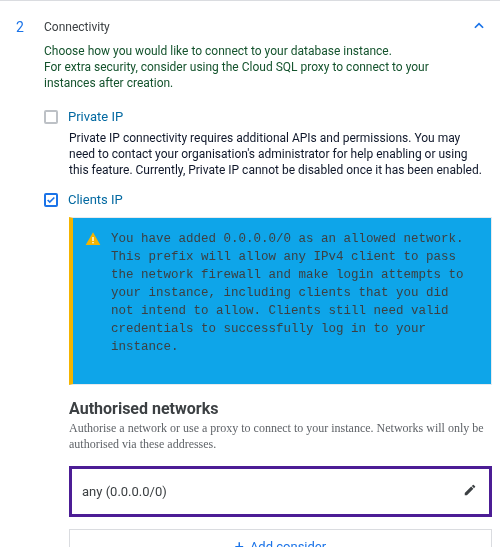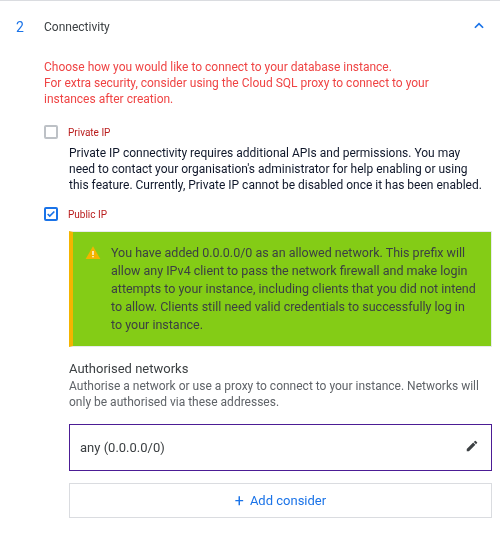--- a/index.html
+++ b/index.html
@@ -33,24 +33,24 @@
     color: #3c4043;
     line-height: 20px;
   }
   .chevron {
     flex: none;
     padding: 2px 6px;
     cursor: pointer;
   }
   .chevron svg { display: block; }
   .desc {
-    color: #ef4444;
+    color: #14532d;
     font-size: 12px;
     line-height: 16px;
-    margin-top: 22px;
+    margin-top: 6px;
   }
   .body {
     margin-left: 28px;
     margin-top: 18px;
   }
   .opt { margin-bottom: 14px; }
   .opt-row {
     display: flex;
     align-items: center;
     gap: 10px;
@@ -65,62 +65,64 @@
     align-items: center;
     justify-content: center;
   }
   .checkbox.checked {
     border-color: #1a73e8;
     background: #fff;
   }
   .checkbox.checked svg { display: block; }
   .checkbox svg { display: none; }
   .opt-label {
-    font-size: 10px;
-    color: #b91c1c;
+    font-size: 13px;
+    color: #0369a1;
   }
   .opt-desc {
     color: #0f172a;
     font-size: 12px;
     line-height: 16px;
     margin: 6px 8px 0 25px;
   }
   .sub {
     margin-left: 25px;
     margin-top: 10px;
   }
   .warning {
     border: 1px solid #e8eaed;
     border-left: 4px solid #f4b400;
-    background: #84cc16;
-    padding: 12px 14px 12px 12px;
+    background: #0ea5e9;
+    padding: 12px 14px 28px 12px;
     display: flex;
     gap: 10px;
     margin-bottom: 14px;
+    font-family: Liberation Mono, monospace;
   }
   .warn-icon { flex: none; margin-top: 1px; }
   .warn-text {
     font-size: 12.5px;
     line-height: 18px;
     color: #3c4043;
   }
   .subhead {
-    font-weight: 400;
-    font-size: 13px;
+    font-weight: 700;
+    font-size: 16px;
     color: #3c4043;
     margin-bottom: 2px;
   }
   .subdesc {
     color: #5f6368;
     font-size: 12px;
     line-height: 16px;
     margin-bottom: 14px;
+    font-family: Liberation Serif, serif;
   }
   .net-row {
-    border: 1px solid #4c1d95;
+    border: 3px solid #4c1d95;
     padding: 12px 10px;
     display: flex;
     align-items: center;
     justify-content: space-between;
     font-size: 13px;
     color: #3c4043;
     margin-bottom: 12px;
   }
   .edit-btn {
     cursor: pointer;
@@ -186,21 +188,21 @@
       <div class="opt-desc">Private IP connectivity requires additional APIs and permissions. You may need to contact your organisation's administrator for help enabling or using this feature. Currently, Private IP cannot be disabled once it has been enabled.</div>
     </div>
 
     <div class="opt">
       <div class="opt-row">
         <div class="checkbox checked">
           <svg width="10" height="10" viewBox="0 0 24 24">
               <path fill="none" stroke="#1a73e8" stroke-width="4" d="M4 12l5 5L20 6"></path>
             </svg>
         </div>
-        <span class="opt-label">Public IP</span>
+        <span class="opt-label">Clients IP</span>
       </div>
 
       <div class="sub">
         <div class="warning">
           <div class="warn-icon">
             <svg width="16" height="16" viewBox="0 0 24 24">
                 <path fill="#f4b400" d="M1 21h22L12 2 1 21z"></path>
                 <rect x="11" y="9" width="2" height="6" fill="#fff"></rect>
                 <rect x="11" y="16.5" width="2" height="2" fill="#fff"></rect>
               </svg>

